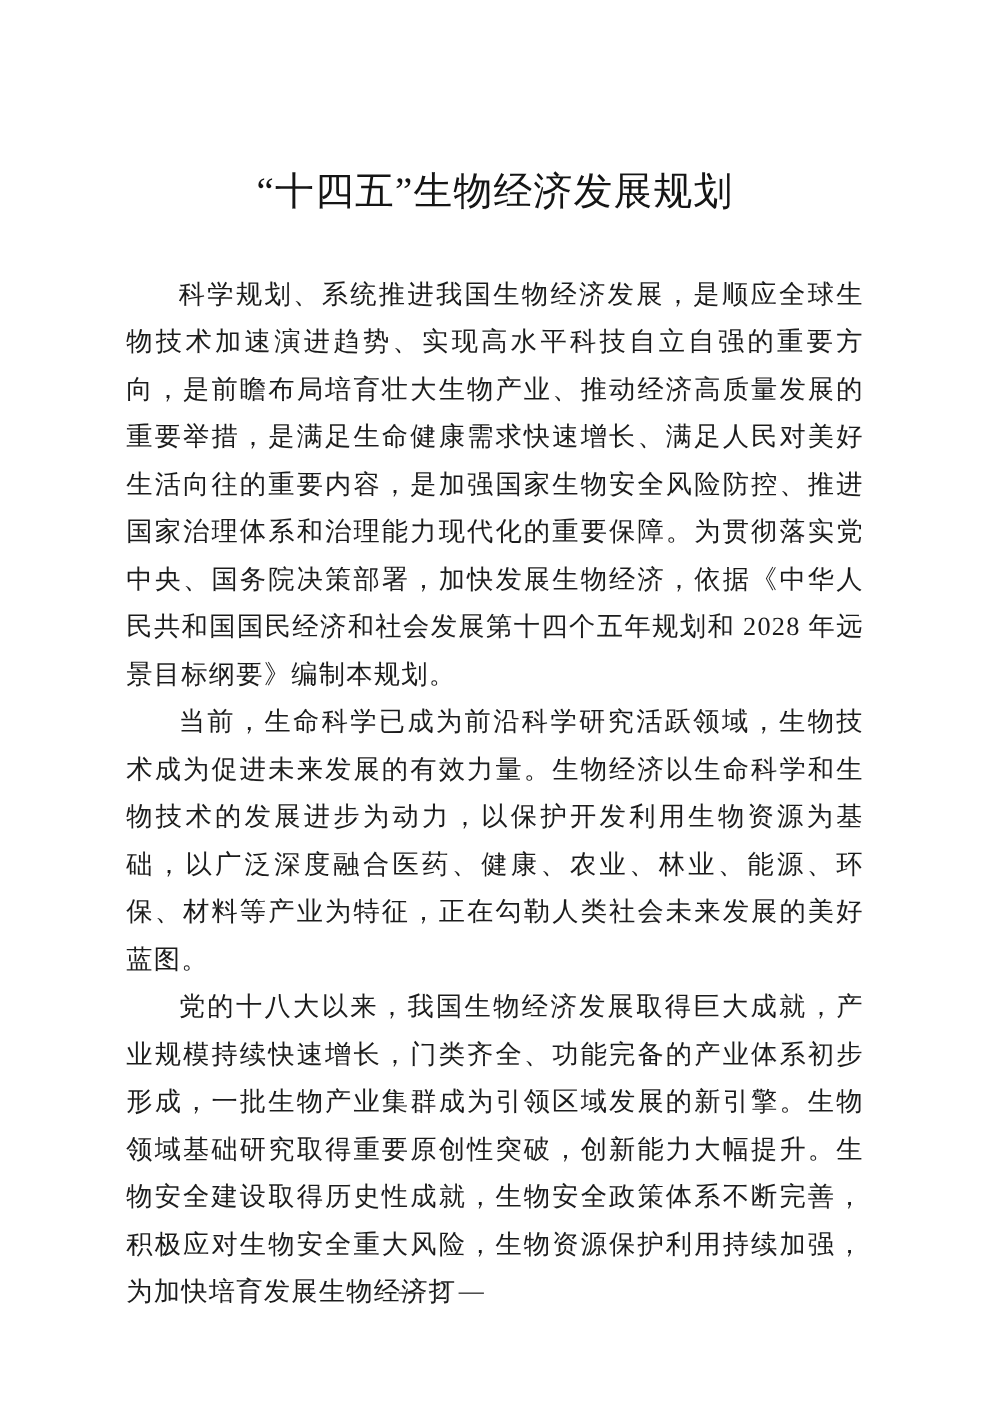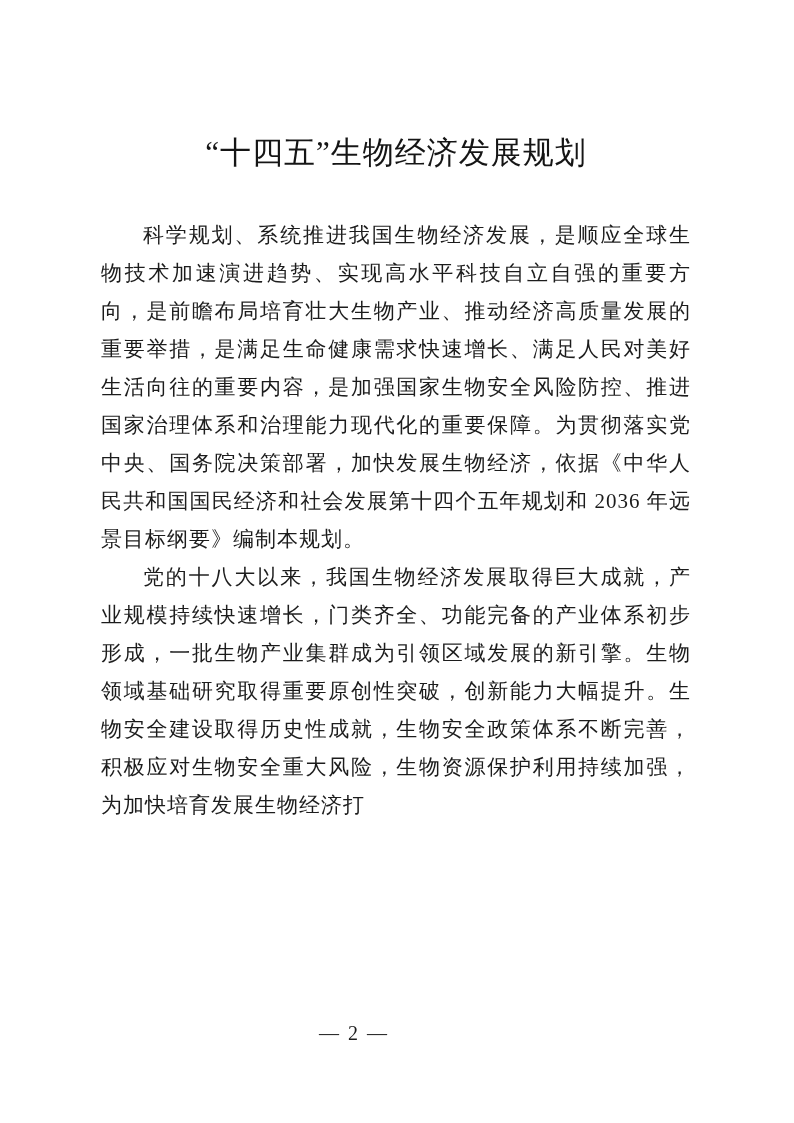--- a/index.html
+++ b/index.html
@@ -65,21 +65,22 @@
     font-family: "Liberation Serif", "DejaVu Serif", serif;
   }
 </style>
 </head>
 <body>
 
 <div class="page">
   <div class="content">
     <h1 class="doc-title">“十四五”生物经济发展规划</h1>
 
-    <p class="body-para">科学规划、系统推进我国生物经济发展，是顺应全球生物技术加速演进趋势、实现高水平科技自立自强的重要方向，是前瞻布局培育壮大生物产业、推动经济高质量发展的重要举措，是满足生命健康需求快速增长、满足人民对美好生活向往的重要内容，是加强国家生物安全风险防控、推进国家治理体系和治理能力现代化的重要保障。为贯彻落实党中央、国务院决策部署，加快发展生物经济，依据《中华人民共和国国民经济和社会发展第十四个五年规划和 2036 年远景目标纲要》编制本规划。</p>
+    <p class="body-para">科学规划、系统推进我国生物经济发展，是顺应全球生物技术加速演进趋势、实现高水平科技自立自强的重要方向，是前瞻布局培育壮大生物产业、推动经济高质量发展的重要举措，是满足生命健康需求快速增长、满足人民对美好生活向往的重要内容，是加强国家生物安全风险防控、推进国家治理体系和治理能力现代化的重要保障。为贯彻落实党中央、国务院决策部署，加快发展生物经济，依据《中华人民共和国国民经济和社会发展第十四个五年规划和 2028 年远景目标纲要》编制本规划。</p>
 
 
+    <p class="body-para">当前，生命科学已成为前沿科学研究活跃领域，生物技术成为促进未来发展的有效力量。生物经济以生命科学和生物技术的发展进步为动力，以保护开发利用生物资源为基础，以广泛深度融合医药、健康、农业、林业、能源、环保、材料等产业为特征，正在勾勒人类社会未来发展的美好蓝图。</p>
 
     <p class="body-para">党的十八大以来，我国生物经济发展取得巨大成就，产业规模持续快速增长，门类齐全、功能完备的产业体系初步形成，一批生物产业集群成为引领区域发展的新引擎。生物领域基础研究取得重要原创性突破，创新能力大幅提升。生物安全建设取得历史性成就，生物安全政策体系不断完善，积极应对生物安全重大风险，生物资源保护利用持续加强，为加快培育发展生物经济打</p>
   </div>
 
   <div class="page-footer">— 2 —</div>
 </div>
 
 </body></html>

